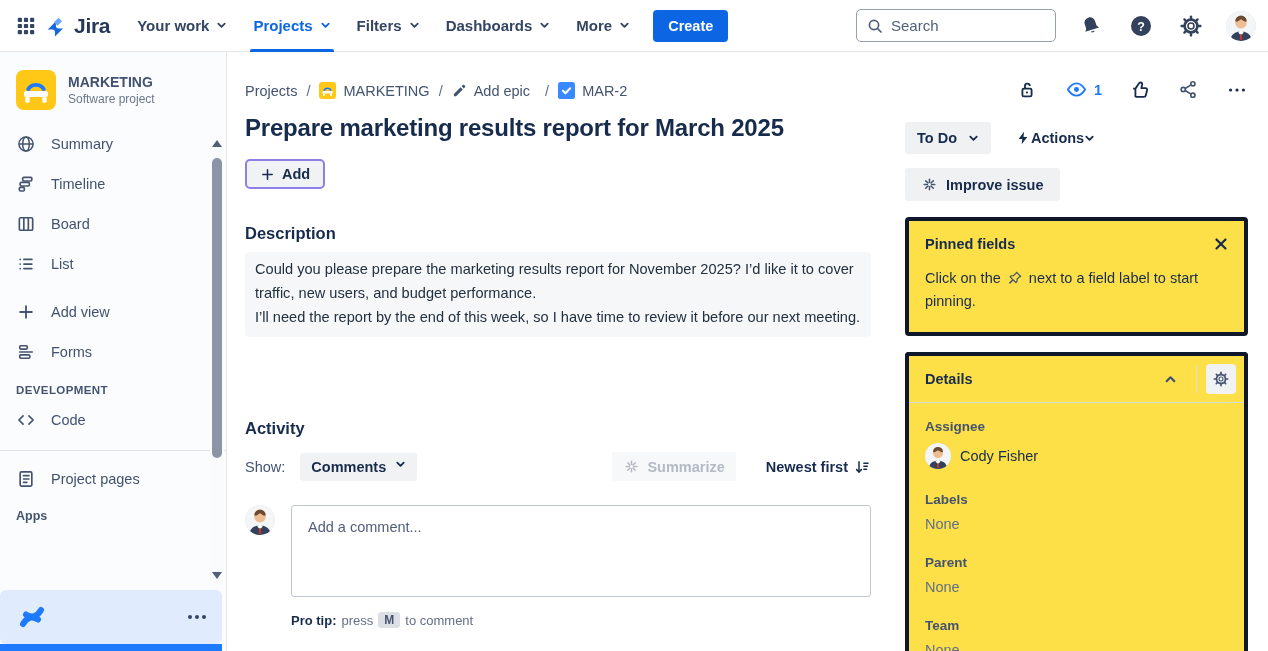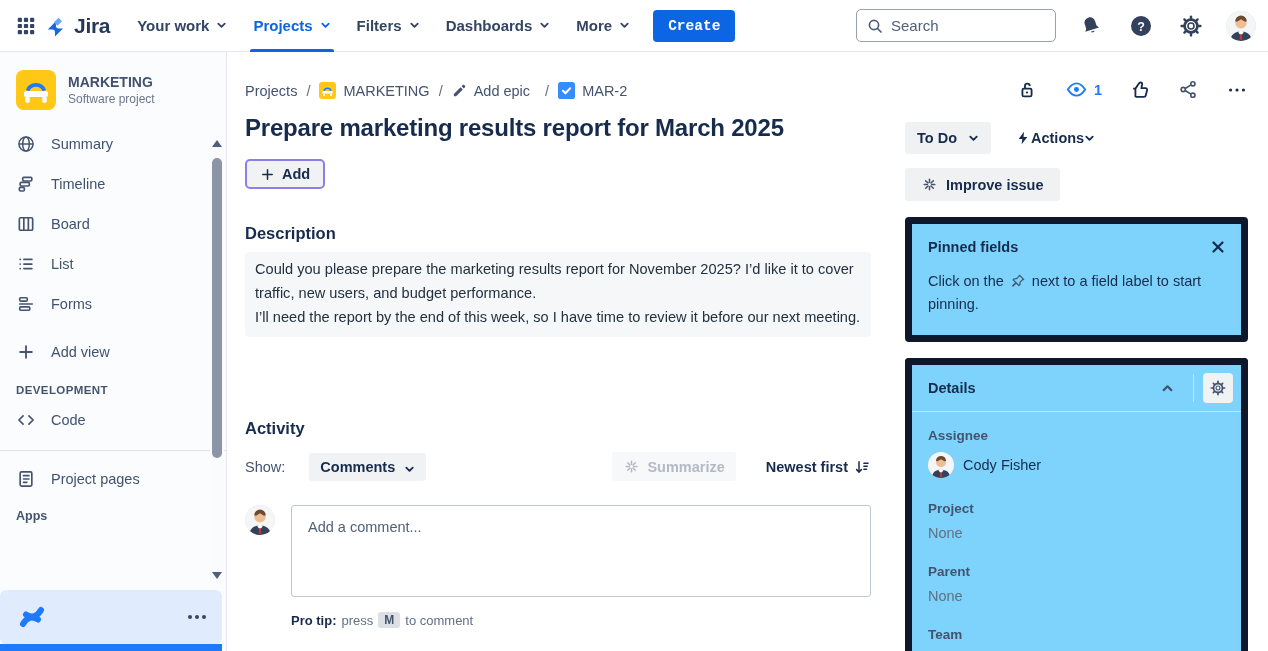--- a/index.html
+++ b/index.html
@@ -12,21 +12,21 @@
     border-bottom:1px solid #e4e6ea; display:flex; align-items:center; padding:0 12px 0 10px; z-index:10; }
   .appswitch { width:32px; height:32px; border-radius:4px; display:flex; align-items:center; justify-content:center; cursor:pointer; }
   .brand { display:flex; align-items:center; gap:4px; margin:0 14px 0 2px; cursor:pointer; }
   .brand-name { font-size:21px; font-weight:700; color:#253858; letter-spacing:-0.3px; }
   .nav-item { position:relative; height:52px; display:flex; align-items:center; gap:7px;
     padding:0 13px; font-size:15px; font-weight:600; color:#344563; cursor:pointer; }
   .nav-item.active { color:#0c66e4; }
   .nav-item.active .chev polyline { stroke:#0c66e4; }
   .nav-item.active::after { content:""; position:absolute; left:10px; right:10px; bottom:0; height:3px; background:#0c66e4; border-radius:2px 2px 0 0; }
   .create-btn { margin-left:10px; background:#0c66e4; color:#fff; border:none; border-radius:4px;
-    font-size:14.5px; font-weight:600; padding:8px 15px; cursor:pointer; font-family:Liberation Mono, monospace; }
+    font-size:14.5px; font-weight:600; padding:8px 15px; cursor:pointer; font-family:Liberation Sans, sans-serif; }
   .topbar-right { margin-left:auto; display:flex; align-items:center; gap:20px; }
   .search-box { display:flex; align-items:center; gap:8px; width:200px; height:33px;
     border:1.5px solid #97a0af; border-radius:5px; padding:0 10px; background:#fff; }
   .search-box input { border:none; outline:none; width:100%; font-size:15px; color:#172b4d; font-family:inherit; background:transparent; }
   .search-box input::placeholder { color:#505f79; }
   .tb-icon-btn { width:30px; height:30px; display:flex; align-items:center; justify-content:center; cursor:pointer; }
   .avatar { border-radius:50%; overflow:hidden; background:#dfe1e6; flex:none; }
 
   
   .sidebar { position:absolute; top:52px; left:0; bottom:0; width:227px; background:#fbfcfd;
@@ -61,22 +61,22 @@
   .add-btn { margin-top:17px; display:inline-flex; align-items:center; gap:7px; background:#f1f2f4;
     border:2px solid #8f7ee7; border-radius:5px; padding:5px 13px; font-size:14.5px; font-weight:600;
     color:#172b4d; cursor:pointer; font-family:inherit; }
   .section-h { font-size:16.5px; font-weight:700; color:#172b4d; }
   .desc-h { margin-top:35px; }
   .desc-block { margin-top:9px; background:#f6f7f8; border-radius:4px; padding:5px 10px 8px;
     font-size:14.6px; line-height:24px; color:#22303f; cursor:text; }
   .desc-block p + p { margin-top:0; }
   .activity-h { margin-top:82px; }
   .activity-controls { display:flex; align-items:center; margin-top:14px; }
-  .show-label { font-size:14.5px; color:#44546f; margin-right:24px; }
-  .chip-btn { display:inline-flex; align-items:flex-end; gap:9px; background:#f1f2f4; border:none;
+  .show-label { font-size:14.5px; color:#44546f; margin-right:15px; }
+  .chip-btn { display:inline-flex; align-items:flex-start; gap:9px; background:#f1f2f4; border:none;
     border-radius:3px; padding:6px 11px; font-size:14.5px; font-weight:600; color:#172b4d;
     cursor:pointer; font-family:inherit; }
   .summarize-btn { margin-left:auto; display:inline-flex; align-items:center; gap:7px; background:#f7f8f9;
     border:none; border-radius:3px; padding:6px 11px; font-size:14.5px; font-weight:600; color:#b3bac5;
     cursor:not-allowed; font-family:inherit; }
   .sort-btn { display:inline-flex; align-items:center; gap:5px; margin-left:30px; background:none; border:none;
     font-size:14.5px; font-weight:600; color:#172b4d; cursor:pointer; font-family:inherit; }
   .comment-row { display:flex; gap:16px; margin-top:24px; }
   .comment-box { flex:1; border:1px solid #c1c7d0; border-radius:3px; min-height:92px; padding:13px 16px; cursor:text; background:#fff; }
   .comment-placeholder { font-size:14.5px; color:#505f79; }
@@ -93,21 +93,21 @@
   .watch-group { display:flex; align-items:center; gap:6px; cursor:pointer; }
   .watch-count { color:#1d7afc; font-size:14.5px; font-weight:600; }
   .status-row { display:flex; align-items:center; margin-top:21px; }
   .status-btn { display:inline-flex; align-items:center; gap:11px; background:#f0f1f3; border:none;
     border-radius:3px; padding:8px 12px; font-size:14.5px; font-weight:600; color:#172b4d; cursor:pointer; font-family:inherit; }
   .actions-btn { display:inline-flex; align-items:center; margin-left:24px; background:none; border:none;
     font-size:14.5px; font-weight:600; color:#172b4d; cursor:pointer; font-family:inherit; }
   .improve-btn { margin-top:14px; display:inline-flex; align-items:center; gap:8px; background:#f0f1f3;
     border:none; border-radius:3px; padding:8px 16px; font-size:14.5px; font-weight:600; color:#172b4d;
     cursor:pointer; font-family:inherit; }
-  .card { border:7px solid #0f172a; border-radius:4px; background:#7dd3fc; }
+  .card { border:4px solid #0f172a; border-radius:4px; background:#fde047; }
   .pinned-card { margin-top:16px; padding:15px 16px 19px; }
   .pinned-head { display:flex; align-items:center; }
   .pinned-title { font-size:14.5px; font-weight:700; }
   .close-x { margin-left:auto; cursor:pointer; display:flex; }
   .pinned-body { margin-top:15px; font-size:14.5px; line-height:23px; color:#172b4d; }
   .details-card { margin-top:16px; height:345px; border-bottom:none; border-radius:4px 4px 0 0; }
   .details-head { display:flex; align-items:center; padding:8px 8px 8px 16px; border-bottom:1px solid #d9dde3; }
   .details-title { font-size:14.5px; font-weight:700; flex:1; cursor:pointer; }
   .head-chev { cursor:pointer; display:flex; padding:4px 10px; }
   .vdiv { width:1px; height:28px; background:#d9dde3; margin:0 9px; }
@@ -322,39 +322,39 @@
         <line x1="5" y1="6.5" x2="5.01" y2="6.5"></line>
           <line x1="9.5" y1="6.5" x2="19" y2="6.5"></line>
         <line x1="5" y1="12" x2="5.01" y2="12"></line>
           <line x1="9.5" y1="12" x2="19" y2="12"></line>
         <line x1="5" y1="17.5" x2="5.01" y2="17.5"></line>
           <line x1="9.5" y1="17.5" x2="19" y2="17.5"></line>
       </svg>
     </span>
     <span>List</span>
   </div>
+  <div class="side-item" style="margin-top:8px">
+    <span class="icon">
+      <svg width="20" height="20" viewBox="0 0 24 24" stroke="#44546f" stroke-width="2.2" stroke-linecap="round">
+          <line x1="12" y1="5" x2="12" y2="19"></line>
+          <line x1="5" y1="12" x2="19" y2="12"></line>
+        </svg>
+    </span>
+    <span>Add view</span>
+  </div>
+
   <div class="side-item">
     <span class="icon">
       <svg width="20" height="20" viewBox="0 0 24 24" fill="none" stroke="#44546f" stroke-width="2" stroke-linecap="round">
         <rect x="4.5" y="4.5" width="9" height="4" rx="1.2"></rect>
           <line x1="4.5" y1="12" x2="19.5" y2="12"></line>
           <rect x="4.5" y="15.5" width="12" height="4" rx="1.2"></rect>
       </svg>
     </span>
     <span>Forms</span>
-  </div>
-
-  <div class="side-item" style="margin-top:8px">
-    <span class="icon">
-      <svg width="20" height="20" viewBox="0 0 24 24" stroke="#44546f" stroke-width="2.2" stroke-linecap="round">
-          <line x1="12" y1="5" x2="12" y2="19"></line>
-          <line x1="5" y1="12" x2="19" y2="12"></line>
-        </svg>
-    </span>
-    <span>Add view</span>
   </div>
 
   <div class="side-section">DEVELOPMENT</div>
 
   <div class="side-item">
     <span class="icon">
       <svg width="20" height="20" viewBox="0 0 24 24" fill="none" stroke="#44546f" stroke-width="2" stroke-linecap="round" stroke-linejoin="round">
         <polyline points="8.5,7 3.5,12 8.5,17"></polyline>
           <polyline points="15.5,7 20.5,12 15.5,17"></polyline>
       </svg>
@@ -635,21 +635,21 @@
         <div class="field-value assignee-value">
           <span class="avatar" style="width:26px;height:26px">
             <svg width="26" height="26" viewBox="0 0 24 24">
                 <use href="#def-avatar"></use>
               </svg>
           </span>
           <span>Cody Fisher</span>
         </div>
       </div>
       <div class="field">
-        <div class="field-label">Project</div>
+        <div class="field-label">Labels</div>
         <div class="field-value">None</div>
       </div>
       <div class="field">
         <div class="field-label">Parent</div>
         <div class="field-value">None</div>
       </div>
       <div class="field">
         <div class="field-label">Team</div>
         <div class="field-value">None</div>
       </div>

